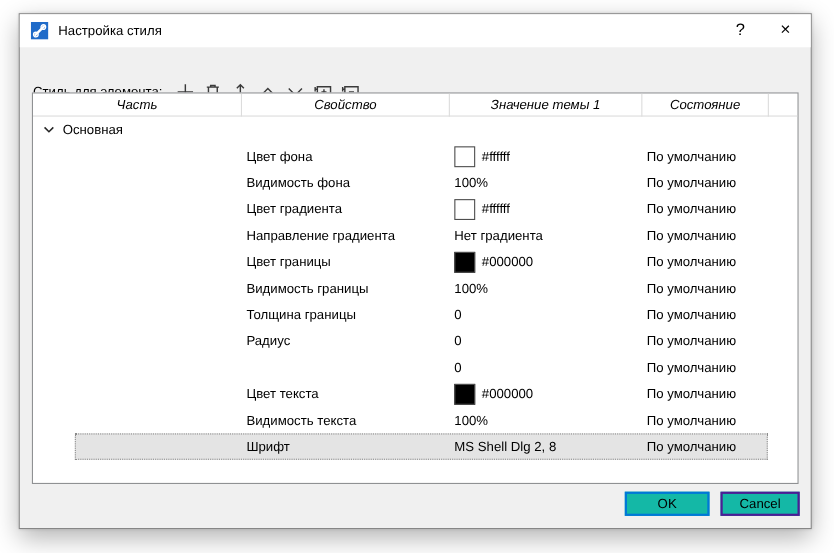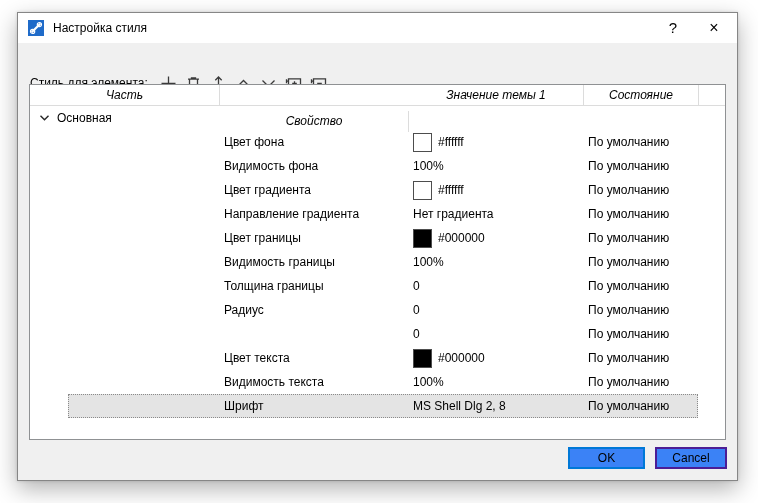--- a/index.html
+++ b/index.html
@@ -11,33 +11,33 @@
   .tb-btn { width:36px; height:30px; border:none; background:transparent; font-size:15px; line-height:30px; text-align:center; cursor:default; font-family:inherit; color:#000; }
   .tb-btn.close { width:46px; font-size:16px; }
   .toolbar { position:absolute; left:12px; top:58px; height:24px; display:flex; align-items:center; }
   .toolbar-label { margin-right:8px; }
   .tool-btn { width:25px; height:24px; border:none; background:transparent; display:flex; align-items:center; justify-content:center; cursor:default; }
   .tool-btn svg { display:block; }
   .tool-stroke { stroke:#3a3a3a; stroke-width:1.3; fill:none; }
   .table { position:absolute; left:11px; top:71px; width:697px; height:356px; background:#ffffff; border:1px solid #8f9193; overflow:hidden; }
   .thead { display:flex; height:21px; border-bottom:1px solid #dcdcdc;font-style:italic; }
   .th { height:21px; line-height:20px; text-align:center; border-right:1px solid #dcdcdc; }
-  .th.c1 { width:190px; } .th.c2 { width:189px;margin-top:26px; } .th.c3 { width:175px; } .th.c4 { width:115px; }
+  .th.c1 { width:190px; } .th.c2 { width:189px; } .th.c3 { width:175px; } .th.c4 { width:115px; }
   .th.filler { flex:1 1 auto; border-right:none; }
   .group-row { position:relative; height:24px; line-height:24px; }
   .expander { position:absolute; left:7px; top:0; width:14px; height:24px; display:flex; align-items:center; justify-content:center; }
   .group-label { position:absolute; left:27px; top:0; }
   .row { position:relative; height:24px; line-height:24px; }
   .row .hl { position:absolute; left:38px; top:0; width:630px; height:24px; background:#e4e4e4; outline:1px dotted #8a8a8a; outline-offset:-1px; }
   .cell { position:absolute; top:0; height:24px; line-height:24px; white-space:nowrap; }
   .cell.prop { left:194px; }
   .cell.val { left:383px; display:flex; align-items:center; }
   .cell.state { left:558px; }
   .swatch { display:inline-block; width:19px; height:19px; border:1px solid #4d4d4d; margin-right:6px; }
-  .footer-btn { position:absolute; height:22px; background:#3b82f6; font-family:inherit; font-size:12px; cursor:default; padding:0; }
+  .footer-btn { position:absolute; height:22px; background:#14b8a6; font-family:inherit; font-size:12px; cursor:default; padding:0; }
   .btn-ok { left:550px; top:434px; width:77px; border:2px solid #0078d7; }
   .btn-cancel { left:637px; top:434px; width:72px; border:2px solid #4c1d95; }
 </style>
 </head>
 <body>
 
 <div class="dialog">
 
   <div class="titlebar">
     <svg class="app-icon" viewBox="0 0 16 16">

